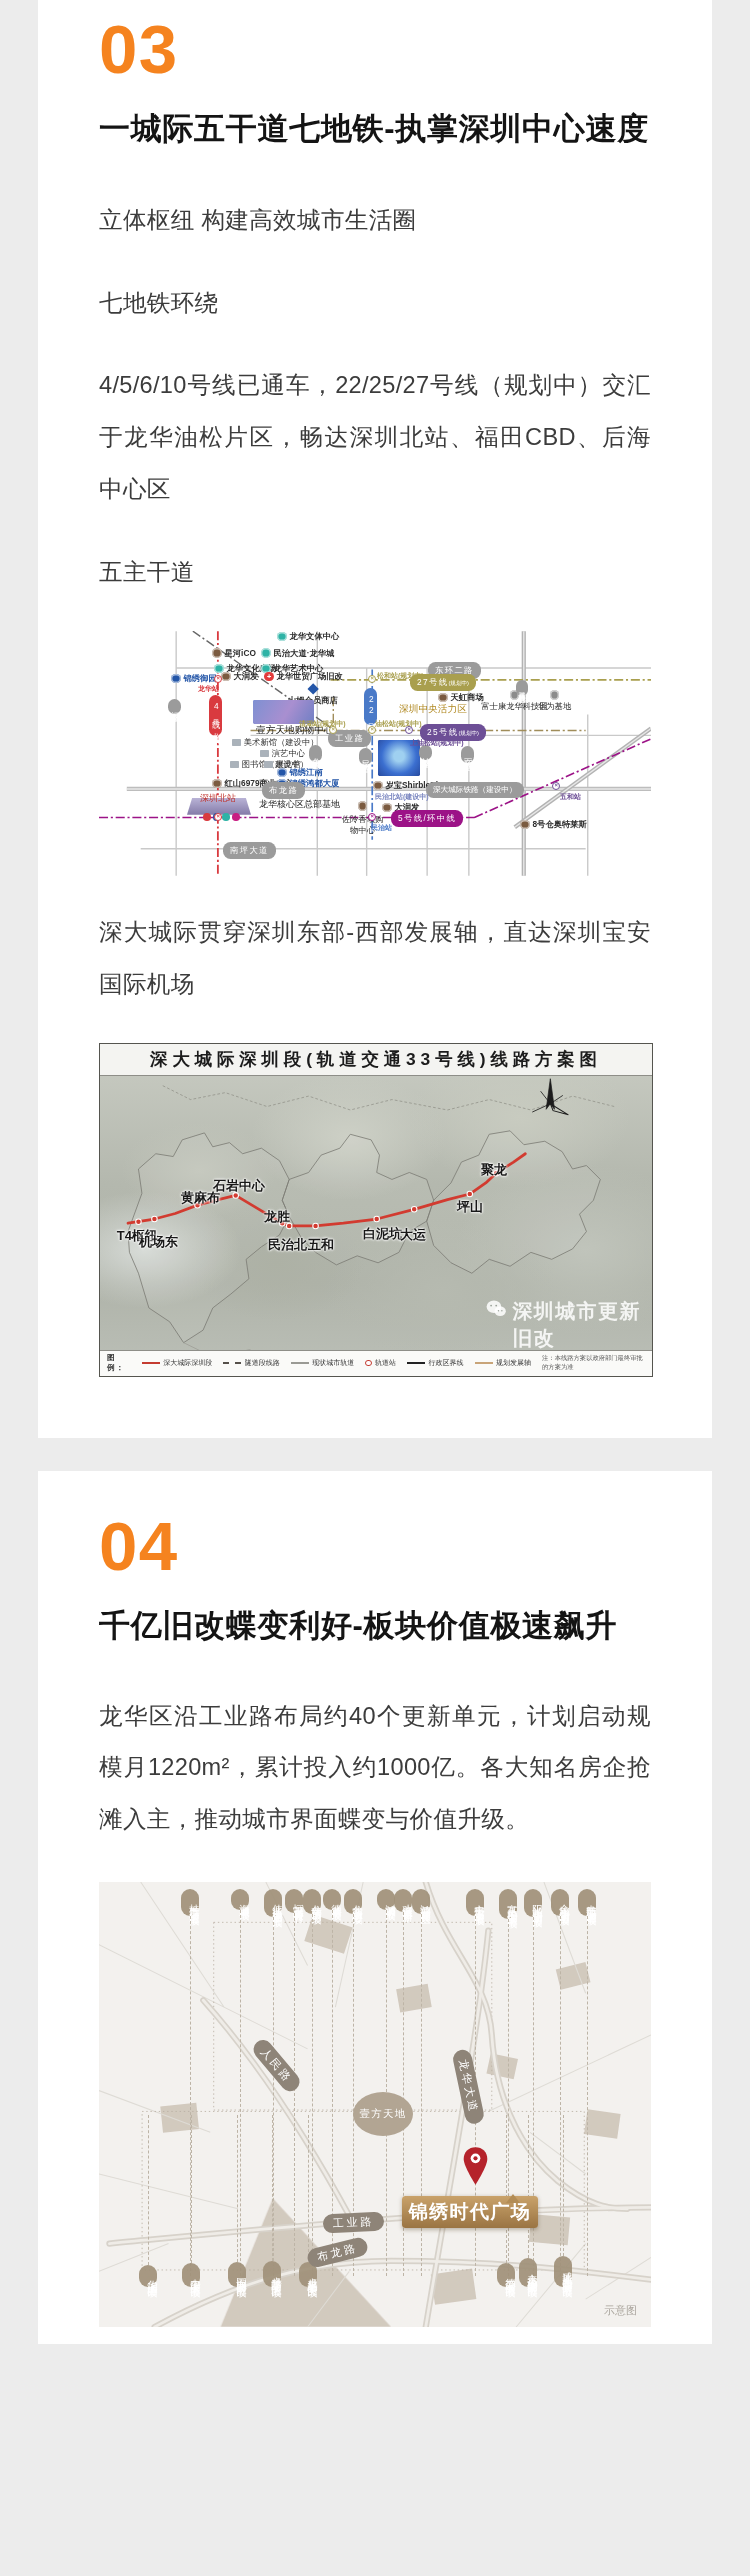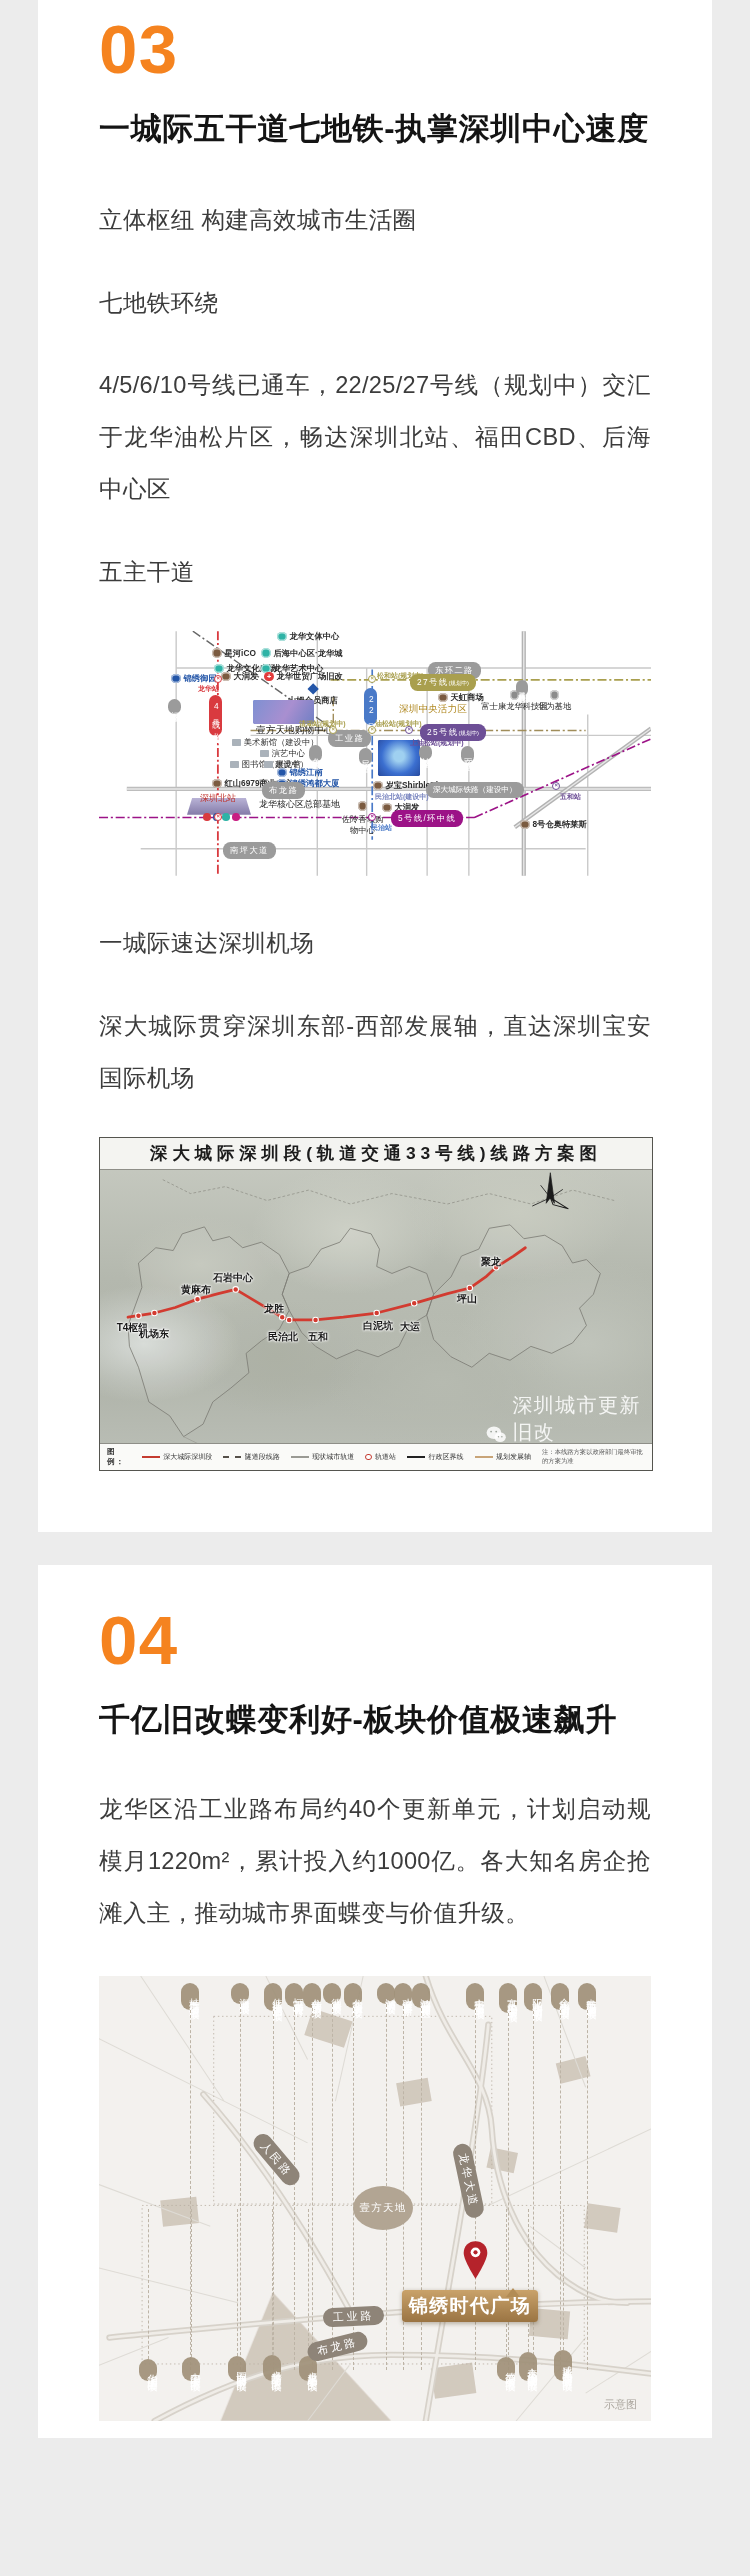--- a/index.html
+++ b/index.html
@@ -49,36 +49,36 @@
       radial-gradient(139px 83px at 8% 62%, #d6dad6 0%, rgba(214,218,214,0) 70%),
       radial-gradient(111px 69px at 18% 38%, #c3c6bb 0%, rgba(195,198,187,0) 70%),
       radial-gradient(139px 90px at 45% 28%, #cdd0c6 0%, rgba(205,208,198,0) 70%),
       radial-gradient(153px 97px at 76% 22%, #c8cbc0 0%, rgba(200,203,192,0) 72%),
       radial-gradient(125px 83px at 32% 66%, #adb1a5 0%, rgba(173,177,165,0) 70%),
       radial-gradient(167px 104px at 62% 74%, #b6bab0 0%, rgba(182,186,176,0) 70%),
       radial-gradient(181px 118px at 88% 62%, #c0c4bb 0%, rgba(192,196,187,0) 72%),
       linear-gradient(180deg,#c9ccc3 0%,#b4b8ae 42%,#afb3a9 72%,#bcc0b8 100%);}
   .m2title{position:absolute;left:0;top:0;right:0;height:32px;background:#f4f4f1;border-bottom:0.7px solid #8e8e88;
     display:flex;align-items:center;justify-content:center;font-size:17.4px;font-weight:700;letter-spacing:4.9px;color:#1c1c1c;z-index:5;}
-  .m2st{position:absolute;font-size:10px;font-weight:700;color:#181818;white-space:nowrap;z-index:4;
+  .m2st{position:absolute;font-size:13px;font-weight:700;color:#181818;white-space:nowrap;z-index:4;
     text-shadow:0 0 2.1px #fff,0 0 2.1px #fff,0 0 3.5px #fff;}
   .m2legend{position:absolute;left:0;right:0;bottom:0;height:26.4px;background:#fafaf8;border-top:0.7px solid #8e8e88;
     display:flex;align-items:center;gap:11px;padding:0 7px;z-index:5;font-size:7.6px;color:#333;}
   .lgt{font-weight:700;letter-spacing:1.4px;}
   .lgi{display:flex;align-items:center;gap:3.5px;white-space:nowrap;}
   .lgi em{font-style:normal;font-size:7px;}
   .sw{display:block;width:18px;height:0;border-top:2.1px solid #c43b30;}
   .sw.dk{border-top:2.1px dashed #55504a;}
   .sw.gy{border-top:2.1px solid #9a9a94;}
   .sw.bk{border-top:2.1px solid #222;}
   .sw.tn{border-top:2.1px solid #c8a478;}
   .swdot{width:6.3px;height:6.3px;border-radius:50%;border:1.4px solid #c43b30;background:#fff;}
   .m2note{margin-left:auto;font-size:6.3px;color:#555;}
-  .wmark{position:absolute;left:386px;top:254px;display:flex;align-items:flex-end;gap:6px;z-index:5;
-    color:rgba(255,255,255,.85);font-size:20px;font-weight:400;letter-spacing:1.4px;}
+  .wmark{position:absolute;left:386px;top:254px;display:flex;align-items:flex-start;gap:6px;z-index:5;
+    color:rgba(255,255,255,.85);font-size:20px;font-weight:700;letter-spacing:1.4px;}
   
   .map3{width:552px;height:445px;margin-top:36px;background:#f3f1ee;}
   .tagcol{position:absolute;top:7px;bottom:51px;width:18px;display:flex;flex-direction:column;align-items:center;z-index:4;}
   .tagcol.b{top:233px;bottom:40px;}
   .tagcol.b .vleader{order:-1;}
   .vtag{width:18px;background:rgba(160,145,122,.93);border-radius:9px;color:#fff;
     writing-mode:vertical-rl;text-orientation:upright;font-size:10.4px;letter-spacing:1.4px;line-height:1;
     padding:7px 0;text-align:center;}
   .vleader{flex:1 1 auto;width:0;border-left:0.7px dashed #bdb4a6;}
   .rpill3{position:absolute;background:#8e8478;color:#fff;font-size:11px;letter-spacing:2.8px;
@@ -149,21 +149,21 @@
       <div class="poi" style="left:178px;top:0">
           <i class="ic teal"></i>
           <span>龙华文体中心</span>
         </div>
       <div class="poi" style="left:113px;top:16.7px">
           <i class="ic brown"></i>
           <span>星河iCO</span>
         </div>
       <div class="poi" style="left:162px;top:16.7px">
           <i class="ic teal"></i>
-          <span>后海中心区·龙华城</span>
+          <span>民治大道·龙华城</span>
         </div>
       <div class="poi" style="left:115px;top:32px">
           <i class="ic teal"></i>
           <span>龙华文化广场</span>
         </div>
       <div class="poi" style="left:162px;top:32px">
           <i class="ic teal"></i>
           <span>龙华艺术中心</span>
         </div>
       <div class="poi" style="left:72px;top:42px">
@@ -272,21 +272,20 @@
       <div class="stl" style="left:99px;top:53px;color:#d93a3f">龙华站</div>
       <div class="stl" style="left:278px;top:40px;color:#a99f4e">松和站(规划中)</div>
       <div class="stl" style="left:200px;top:88px;color:#a99f4e">清湖站(规划中)</div>
       <div class="stl" style="left:276px;top:88px;color:#a99f4e">油松站(规划中)</div>
       <div class="stl" style="left:311px;top:107px;color:#6d4f96">上油松站(规划中)</div>
       <div class="stl" style="left:276px;top:161px;color:#7a86c0">民治北站(建设中)</div>
       <div class="stl" style="left:272px;top:192px;color:#4a7ac8">民治站</div>
       <div class="stl" style="left:461px;top:161px;color:#6d4f96">五和站</div>
     </div>
 
-    <p class="para" style="margin-top:42px">一城际速达深圳机场</p>
     <p class="para tight">深大城际贯穿深圳东部-西部发展轴，直达深圳宝安国际机场</p>
 
     <div class="map map2">
       <div class="m2title">深大城际深圳段(轨道交通33号线)线路方案图</div>
 
       <svg width="552" height="332" viewBox="0 0 794 478" style="position:absolute;left:0;top:0">
 
         <g fill="rgba(255,255,255,0.06)" stroke="#7d7d76" stroke-width="1.2">
           <path d="M40,270 L60,215 55,180 80,158 105,162 118,138 150,128 162,148 186,142 205,158 232,150 258,168 272,195 262,225 272,248 258,275 232,292 210,310 214,338 188,360 162,380 148,412 120,430 100,400 70,380 55,330 42,300 Z"></path>
           <path d="M272,195 L300,185 318,160 345,150 360,130 390,138 402,160 398,185 420,195 445,185 470,195 480,225 470,255 445,270 430,300 400,315 370,305 340,318 310,300 290,280 272,248 262,225 Z"></path>

